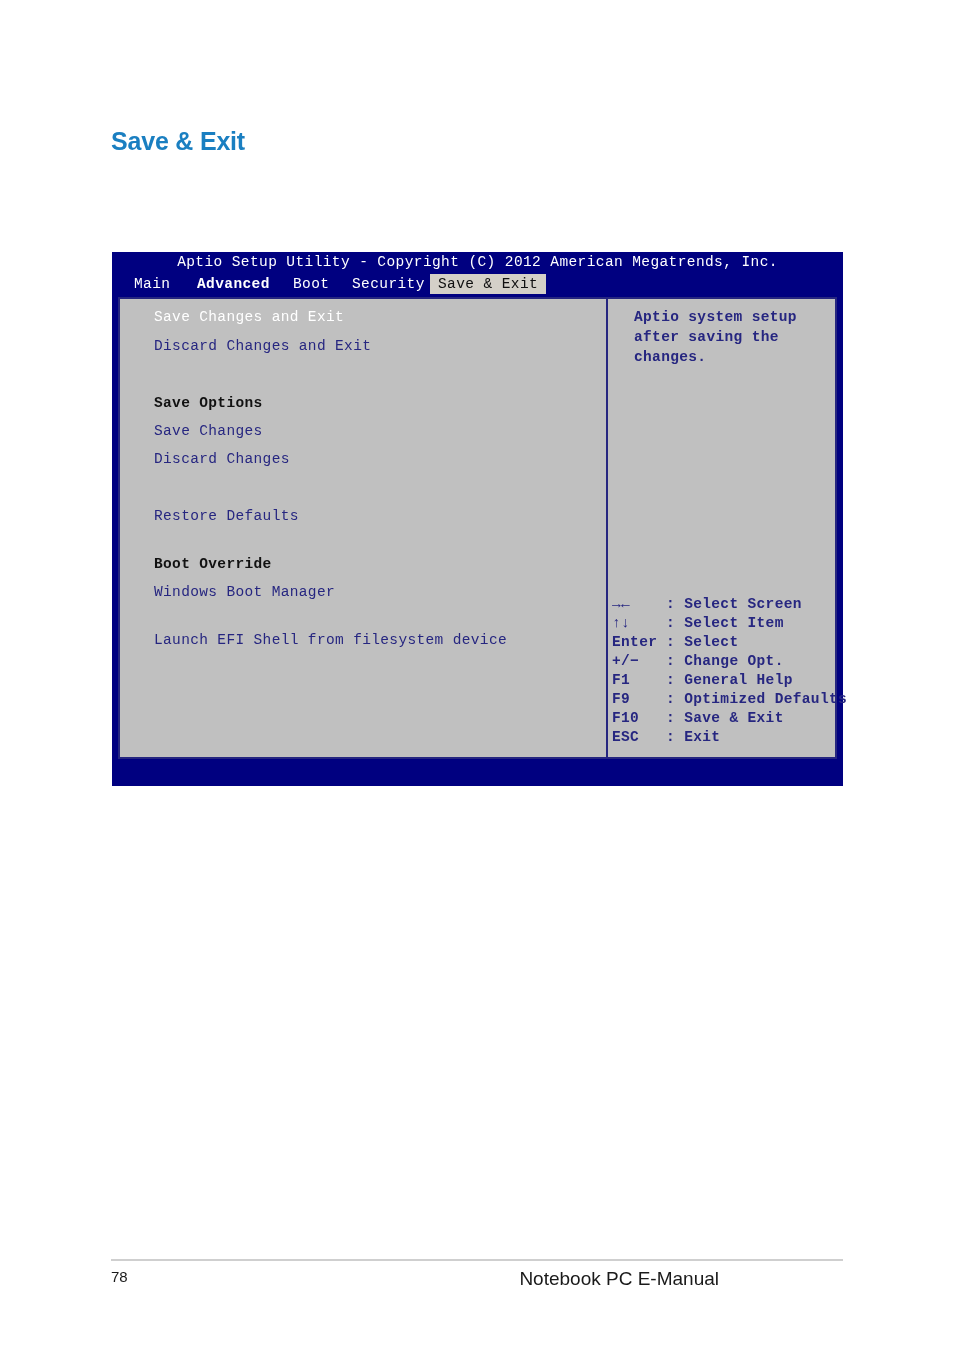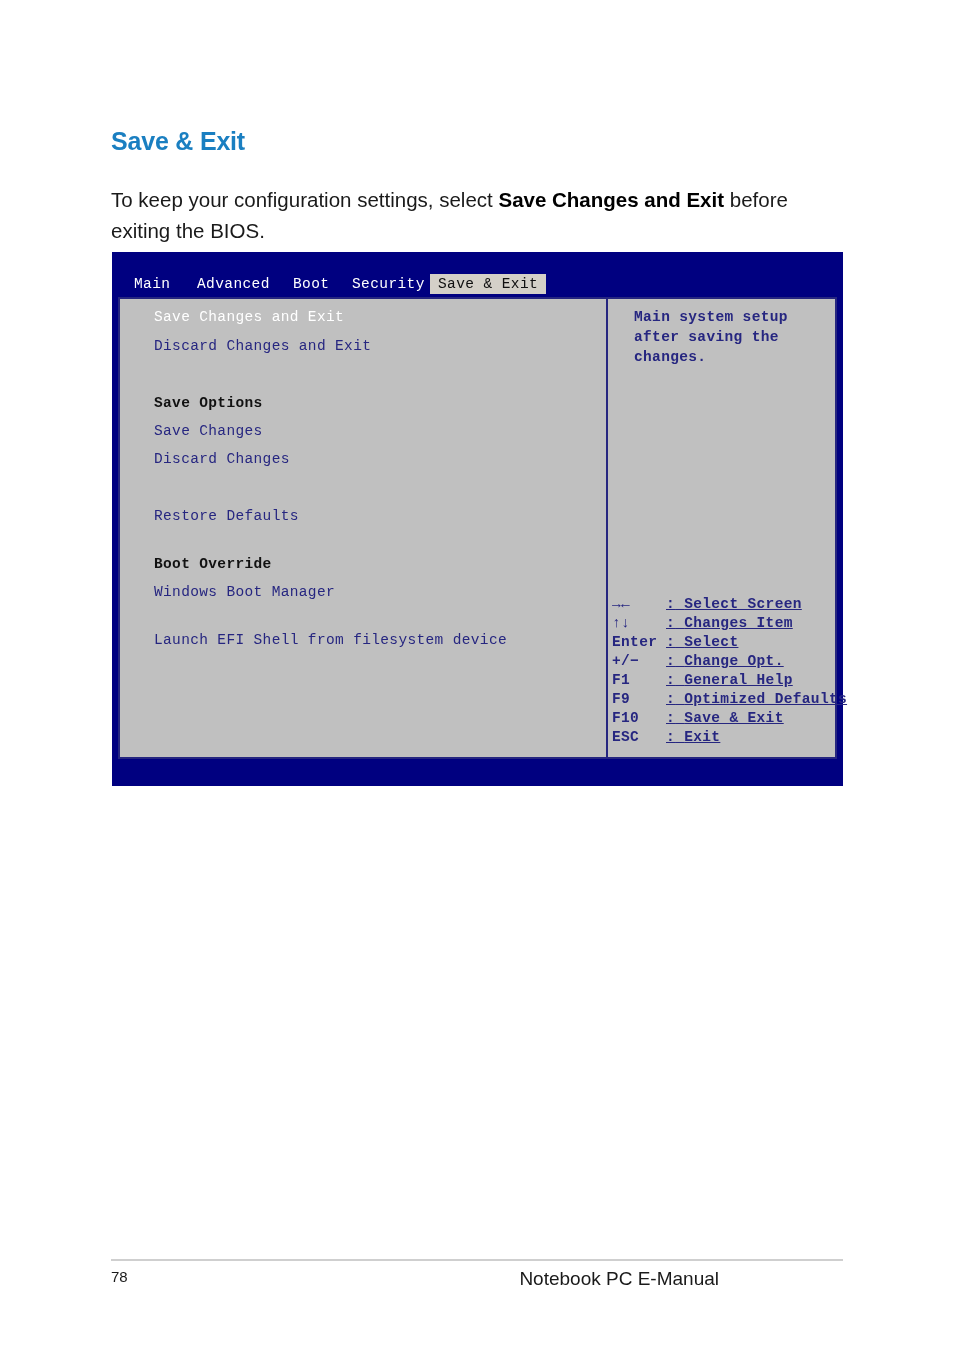--- a/index.html
+++ b/index.html
@@ -156,21 +156,20 @@
 
   .key-row {
     position: absolute;
     left: 2px;
     font-size: 14.5px;
     line-height: 19.5px;
     letter-spacing: 0.35px;
     white-space: nowrap;
     color: #262680;
     font-weight: bold;
-    text-decoration: underline;
   }
   .key-row .kcap {
     display: inline-block;
     width: 54px;
   }
 
   .bios-footer {
     position: absolute;
     left: 0;
     bottom: 0;
@@ -210,54 +209,54 @@
     white-space: nowrap;
   }
 </style>
 </head>
 <body>
 
 <div class="page">
 
   <h1 class="doc-heading">Save &amp; Exit</h1>
 
-  <p class="doc-para"><span>To keep your configuration settings, select </span><b>Save Changes and Exit</b><span> before exiting the BIOS.</span></p>
 
   <div class="bios">
 
+    <div class="bios-titlebar">Aptio Setup Utility - Copyright (C) 2012 American Megatrends, Inc.</div>
 
     <div class="bios-menubar">
       <div class="menu-tab" style="left:22px;">Main</div>
-      <div class="menu-tab" style="left:85px;">Advanced</div>
+      <div class="menu-tab" style="left:85px;font-weight:bold;">Advanced</div>
       <div class="menu-tab" style="left:181px;">Boot</div>
       <div class="menu-tab" style="left:240px;">Security</div>
       <div class="menu-tab selected" style="left:318px;">Save &amp; Exit</div>
     </div>
 
     <div class="bios-body">
 
       <div class="pane-left">
         <div class="bios-line selected" style="left:34px; top:9px;">Save Changes and Exit</div>
         <div class="bios-line" style="left:34px; top:38px;">Discard Changes and Exit</div>
         <div class="bios-line section" style="left:34px; top:95px;">Save Options</div>
         <div class="bios-line" style="left:34px; top:123px;">Save Changes</div>
         <div class="bios-line" style="left:34px; top:151px;">Discard Changes</div>
         <div class="bios-line" style="left:34px; top:208px;">Restore Defaults</div>
         <div class="bios-line section" style="left:34px; top:256px;">Boot Override</div>
         <div class="bios-line" style="left:34px; top:284px;">Windows Boot Manager</div>
         <div class="bios-line" style="left:34px; top:332px;">Launch EFI Shell from filesystem device</div>
       </div>
 
       <div class="pane-right">
-        <div class="help-line" style="top:9px;">Main system setup</div>
+        <div class="help-line" style="top:9px;">Aptio system setup</div>
         <div class="help-line" style="top:29px;">after saving the</div>
         <div class="help-line" style="top:49px;">changes.</div>
 
         <div class="key-row" style="top:296px;"><span class="kcap">→←</span><span>:</span> <span>Select Screen</span></div>
-        <div class="key-row" style="top:315px;"><span class="kcap">↑↓</span><span>:</span> <span>Changes Item</span></div>
+        <div class="key-row" style="top:315px;"><span class="kcap">↑↓</span><span>:</span> <span>Select Item</span></div>
         <div class="key-row" style="top:334px;"><span class="kcap">Enter</span><span>:</span> <span>Select</span></div>
         <div class="key-row" style="top:353px;"><span class="kcap">+/−</span><span>:</span> <span>Change Opt.</span></div>
         <div class="key-row" style="top:372px;"><span class="kcap">F1</span><span>:</span> <span>General Help</span></div>
         <div class="key-row" style="top:391px;"><span class="kcap">F9</span><span>:</span> <span>Optimized Defaults</span></div>
         <div class="key-row" style="top:410px;"><span class="kcap">F10</span><span>:</span> <span>Save &amp; Exit</span></div>
         <div class="key-row" style="top:429px;"><span class="kcap">ESC</span><span>:</span> <span>Exit</span></div>
       </div>
 
     </div>
 

